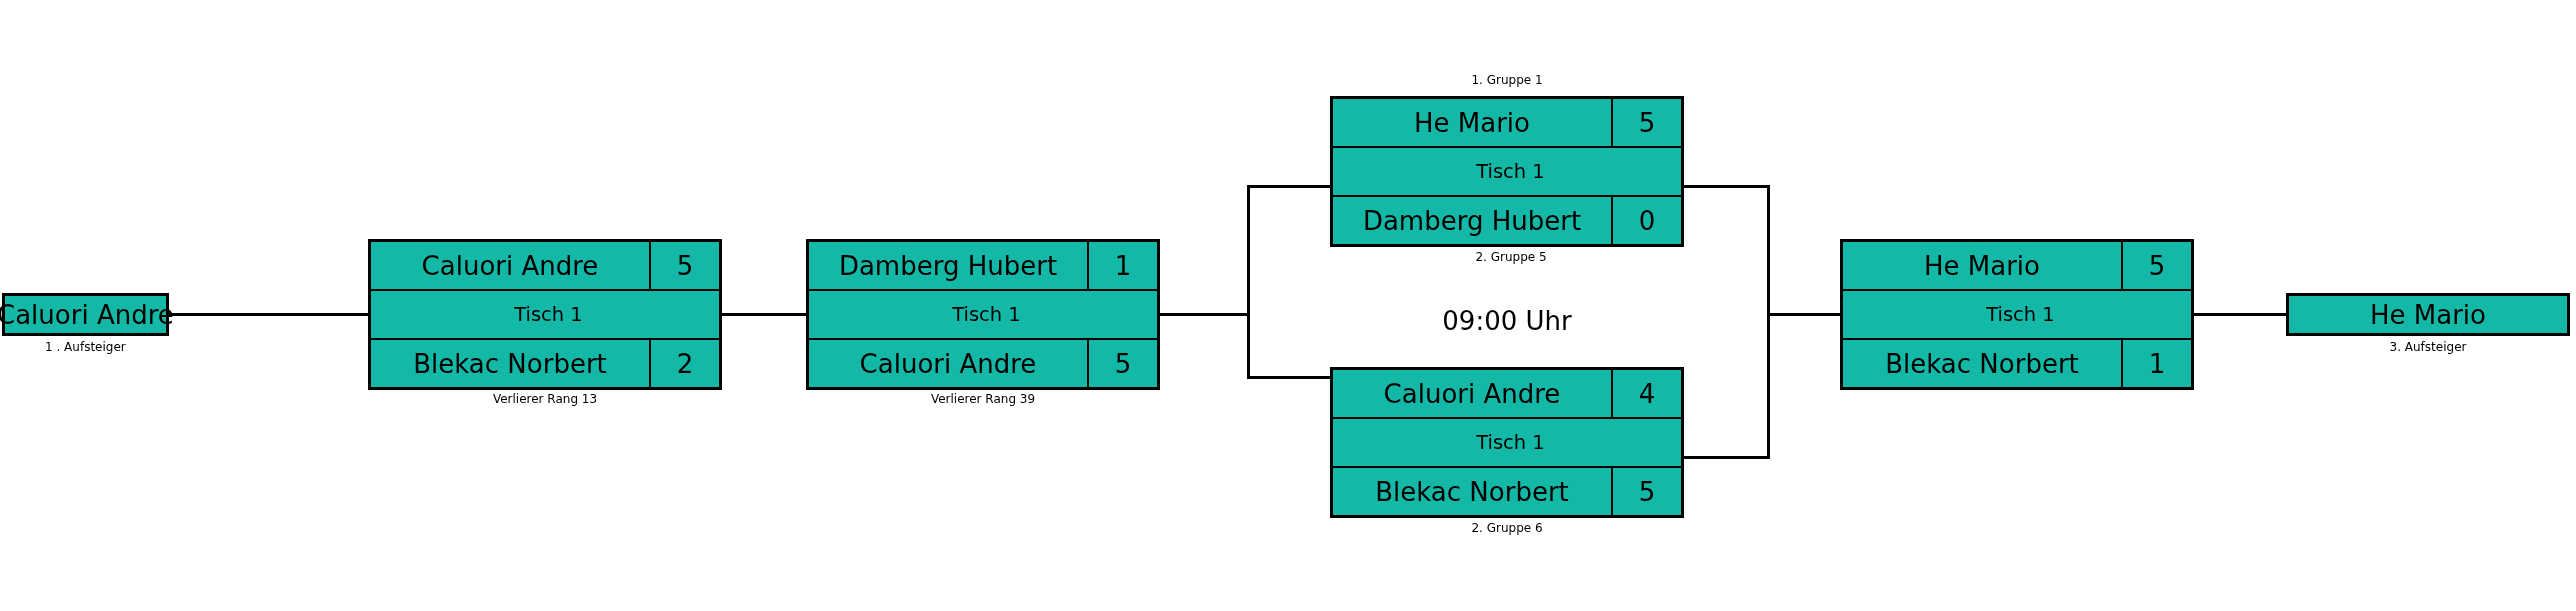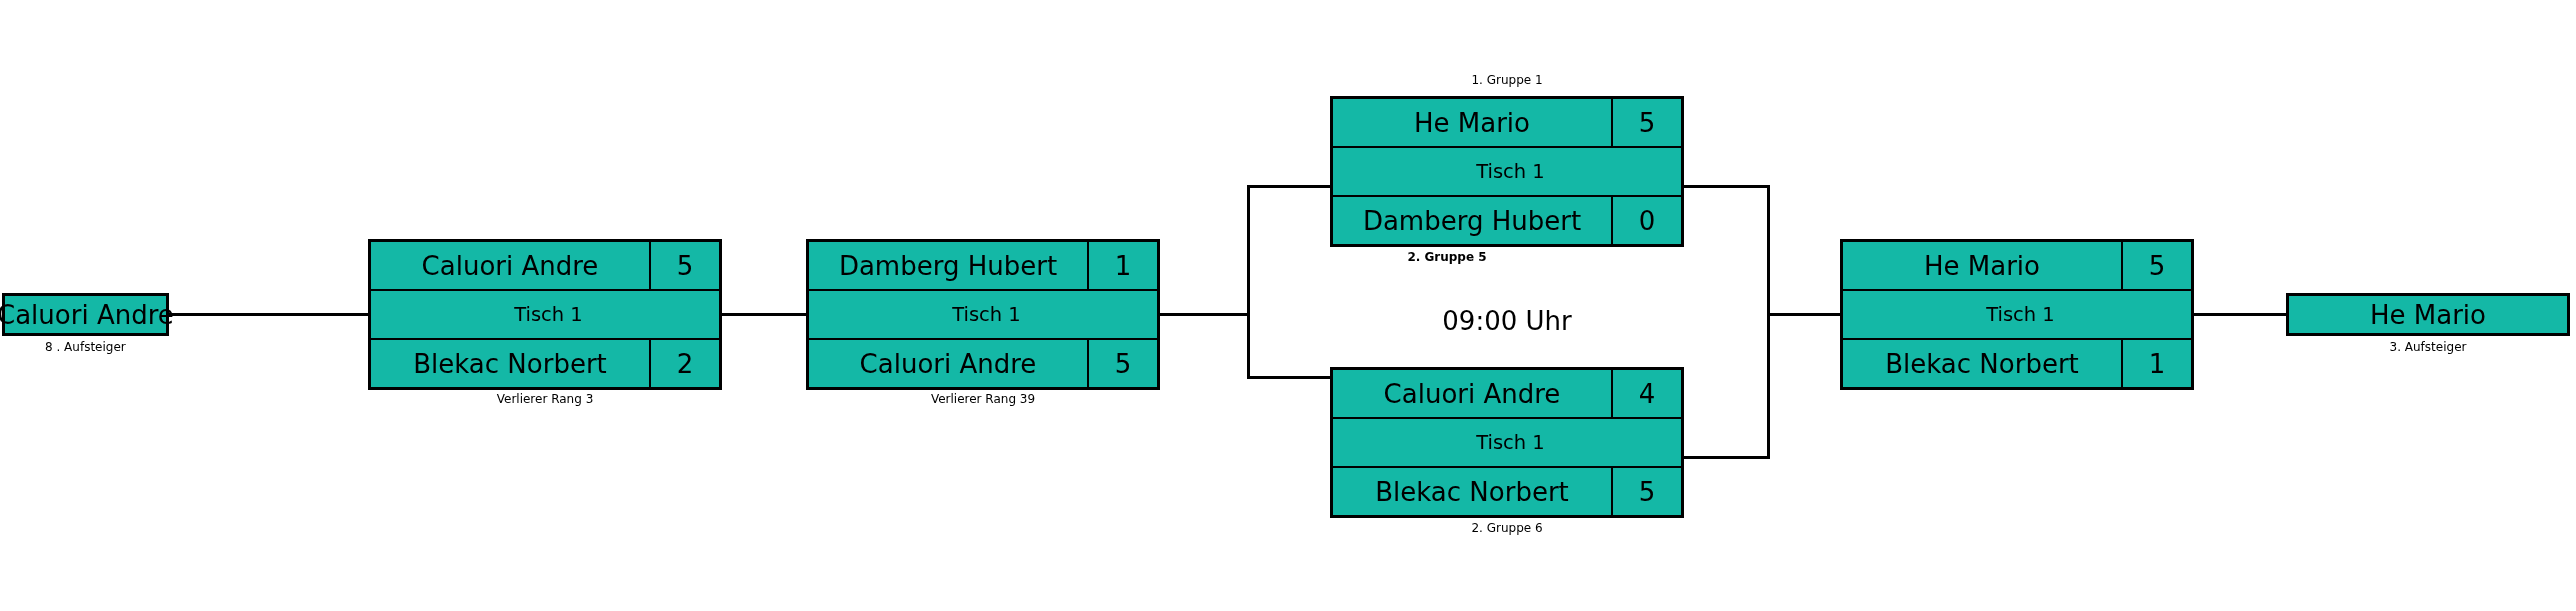--- a/index.html
+++ b/index.html
@@ -110,38 +110,38 @@
   }
 </style>
 </head>
 <body>
 
 <div id="bracket">
 
   <div class="box namebox" style="left:1.9px; top:293px; width:167px; height:43px;">
     <span class="nm">Caluori Andre</span>
   </div>
-  <div class="caption" style="left:1.9px; top:341px; width:167px;">8 . Aufsteiger</div>
+  <div class="caption" style="left:1.9px; top:341px; width:167px;">1 . Aufsteiger</div>
 
   <div class="line-h" style="left:169px; top:313px; width:201px;"></div>
 
   <div class="box match" style="left:368px; top:239px; width:354px; height:151px;">
     <div class="row player">
       <div class="cell-name">Caluori Andre</div>
       <div class="cell-score">5</div>
     </div>
     <div class="row table-row">
       <div class="cell-table">Tisch 1</div>
     </div>
     <div class="row last">
       <div class="cell-name">Blekac Norbert</div>
       <div class="cell-score">2</div>
     </div>
   </div>
-  <div class="caption" style="left:368px; top:393px; width:354px;">Verlierer Rang 3</div>
+  <div class="caption" style="left:368px; top:393px; width:354px;">Verlierer Rang 13</div>
 
   <div class="line-h" style="left:722px; top:313px; width:86px;"></div>
 
   <div class="box match" style="left:806px; top:239px; width:354px; height:151px;">
     <div class="row player">
       <div class="cell-name">Damberg Hubert</div>
       <div class="cell-score">1</div>
     </div>
     <div class="row table-row">
       <div class="cell-table">Tisch 1</div>
@@ -165,21 +165,21 @@
       <div class="cell-score">5</div>
     </div>
     <div class="row table-row">
       <div class="cell-table">Tisch 1</div>
     </div>
     <div class="row last">
       <div class="cell-name">Damberg Hubert</div>
       <div class="cell-score">0</div>
     </div>
   </div>
-  <div class="caption" style="left:1270px; top:251px; width:354px;font-weight:bold;">2. Gruppe 5</div>
+  <div class="caption" style="left:1334px; top:251px; width:354px;">2. Gruppe 5</div>
 
   <div class="caption big" style="left:1330px; top:308px; width:354px;">09:00 Uhr</div>
 
   <div class="box match" style="left:1330px; top:367px; width:354px; height:151px;">
     <div class="row player">
       <div class="cell-name">Caluori Andre</div>
       <div class="cell-score">4</div>
     </div>
     <div class="row table-row">
       <div class="cell-table">Tisch 1</div>

